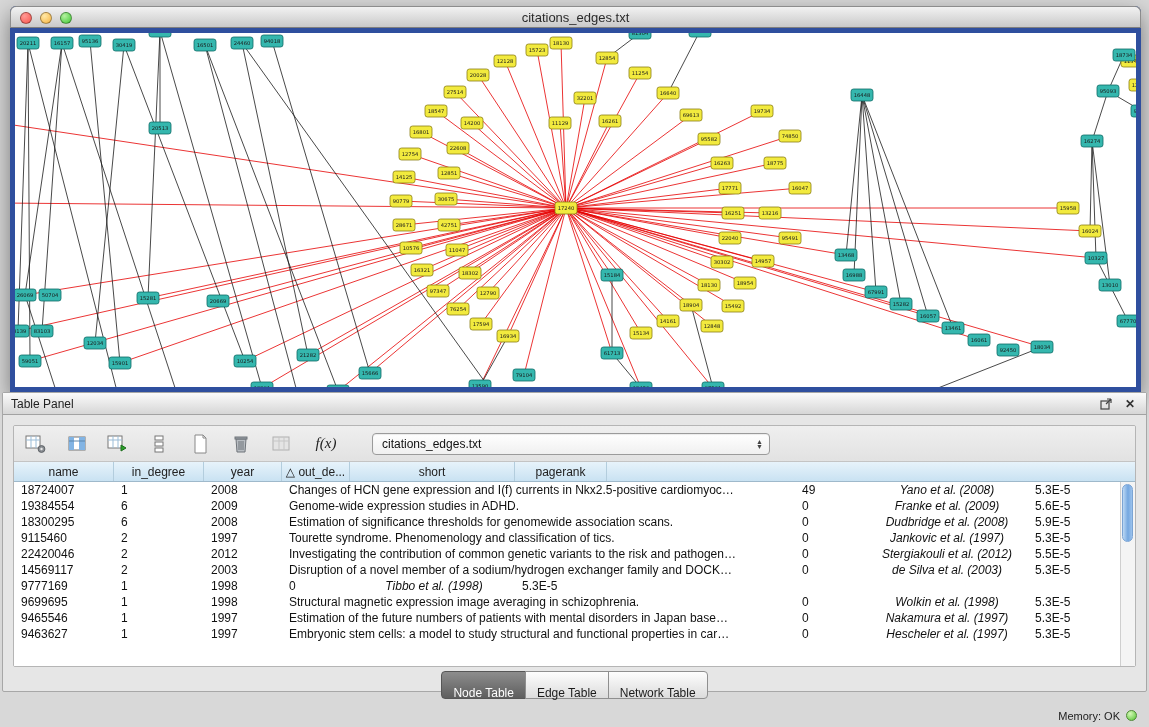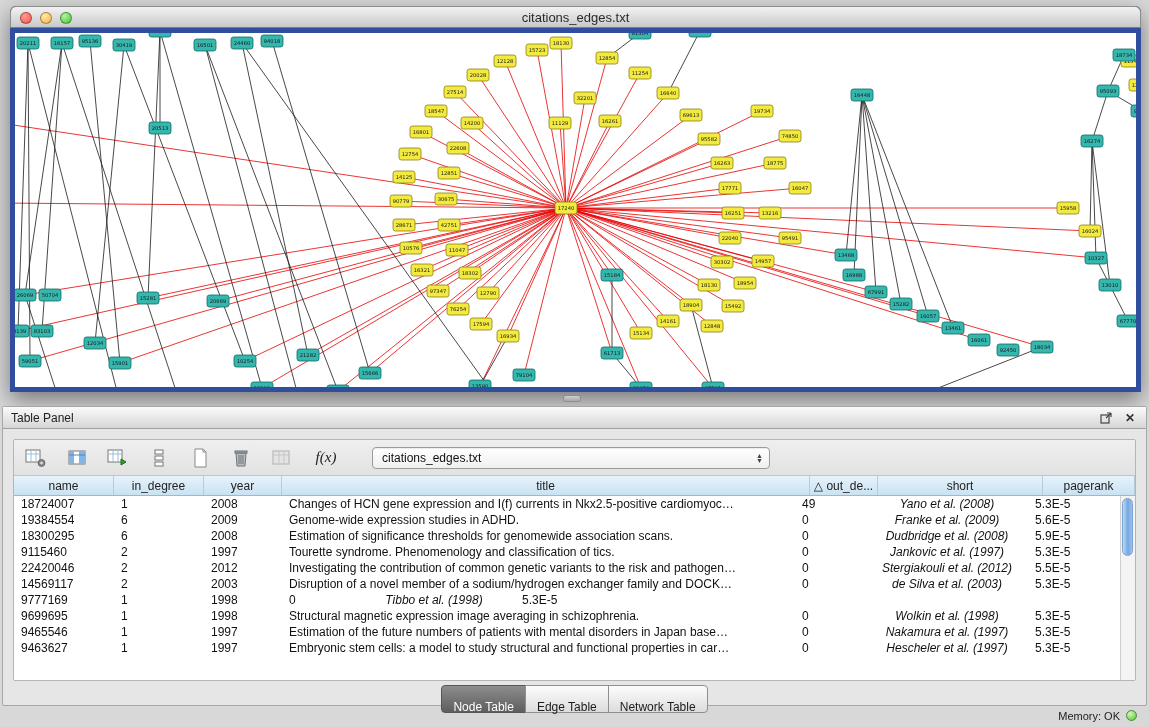--- a/index.html
+++ b/index.html
@@ -20,21 +20,21 @@
   .net-frame { position:absolute; top:22px; left:0; right:0; bottom:0; background:#2f4f9e; padding:5px; }
   .net-canvas { width:100%; height:100%; background:#ffffff; }
   .net-canvas svg { width:100%; height:100%; display:block; }
 
   
   .splitter { position:absolute; left:0; top:392px; width:1149px; height:12px; }
   .grip { position:absolute; left:563px; top:3px; width:18px; height:7px; background:linear-gradient(#cfcfcf,#a8a8a8);
     border:1px solid #8e8e8e; border-radius:3px; }
 
   
-  .table-panel { position:absolute; left:2px; top:406px; width:1145px; height:300px;
+  .table-panel { position:absolute; left:2px; top:392px; width:1145px; height:300px;
     background:#e6e6e6; border:1px solid #a7a7a7; border-radius:2px; }
   .panel-header { height:22px; background:linear-gradient(#fbfbfb,#d6d6d6); border-bottom:1px solid #a2a2a2;
     display:flex; align-items:center; padding:0 8px; }
   .panel-title { font-size:12px; color:#222; }
   .panel-header .spacer { flex:1; }
   .ph-icon { width:16px; height:16px; display:flex; align-items:center; justify-content:center;
     color:#333; font-size:12px; margin-left:8px; cursor:default; }
 
   .panel-inner { position:absolute; left:10px; right:10px; top:32px; height:242px;
     background:#f0f0f0; border:1px solid #b5b5b5; border-radius:2px; overflow:hidden; }
@@ -46,21 +46,21 @@
   .fx-btn { font-family:"Liberation Serif", serif; font-style:italic; font-size:15px; color:#222;
     width:30px; text-align:center; }
   .combo { margin-left:14px; width:398px; height:22px; background:linear-gradient(#ffffff,#f0f0f0);
     border:1px solid #9b9b9b; border-radius:4px; display:flex; align-items:center; padding:0 6px 0 9px;
     font-size:12px; color:#111; box-shadow:inset 0 1px 1px rgba(0,0,0,.08); }
   .combo .c-label { flex:1; }
   .combo .arrows { display:flex; flex-direction:column; line-height:5px; font-size:7px; color:#444; }
 
   
   .grid { position:absolute; left:0; right:0; top:36px; bottom:0; background:#fff; }
-  .thead { display:flex; height:20px; background:linear-gradient(#e7f3fb,#c9e2f2); border-bottom:1px solid #9fb9cb; }
+  .thead { display:flex; height:20px; background:linear-gradient(#e7f3fb,#c9e2f2); border-bottom:1px solid #9fb9cb; padding-right:15px; }
   .th { font-size:12px; color:#222; display:flex; align-items:center; justify-content:center;
     border-right:1px solid #b3cddd; overflow:hidden; white-space:nowrap; }
   .tbody { position:absolute; left:0; right:15px; top:20px; bottom:0; overflow:hidden; background:#fff; }
   .tr { display:flex; height:16px; }
   .td { font-size:12px; color:#111; line-height:16px; padding:0 4px 0 7px; overflow:hidden;
     white-space:nowrap; text-overflow:ellipsis; }
   .c0 { width:100px; } .c1 { width:90px; } .c2 { width:78px; } .c3 { flex:1; min-width:0; }
   .c4 { width:68px; } .c5 { width:165px; } .c6 { width:92px; }
   .td.c5 { text-align:center;font-style:italic; }
   .vscroll { position:absolute; right:0; top:20px; bottom:0; width:15px; background:#f4f4f4; border-left:1px solid #cfcfcf; }
@@ -729,21 +729,20 @@
             <span>▼</span>
           </span>
       </div>
     </div>
 
     <div class="grid">
       <div class="thead">
           <div class="th c0">name</div>
           <div class="th c1">in_degree</div>
           <div class="th c2">year</div>
-          <div class="th c3">title</div>
           <div class="th c4">△ out_de...</div>
           <div class="th c5">short</div>
           <div class="th c6">pagerank</div>
         </div>
       <div class="tbody">
           <div class="tr">
             <div class="td c0">18724007</div>
             <div class="td c1">1</div>
             <div class="td c2">2008</div>
             <div class="td c3">Changes of HCN gene expression and I(f) currents in Nkx2.5-positive cardiomyoc…</div>

